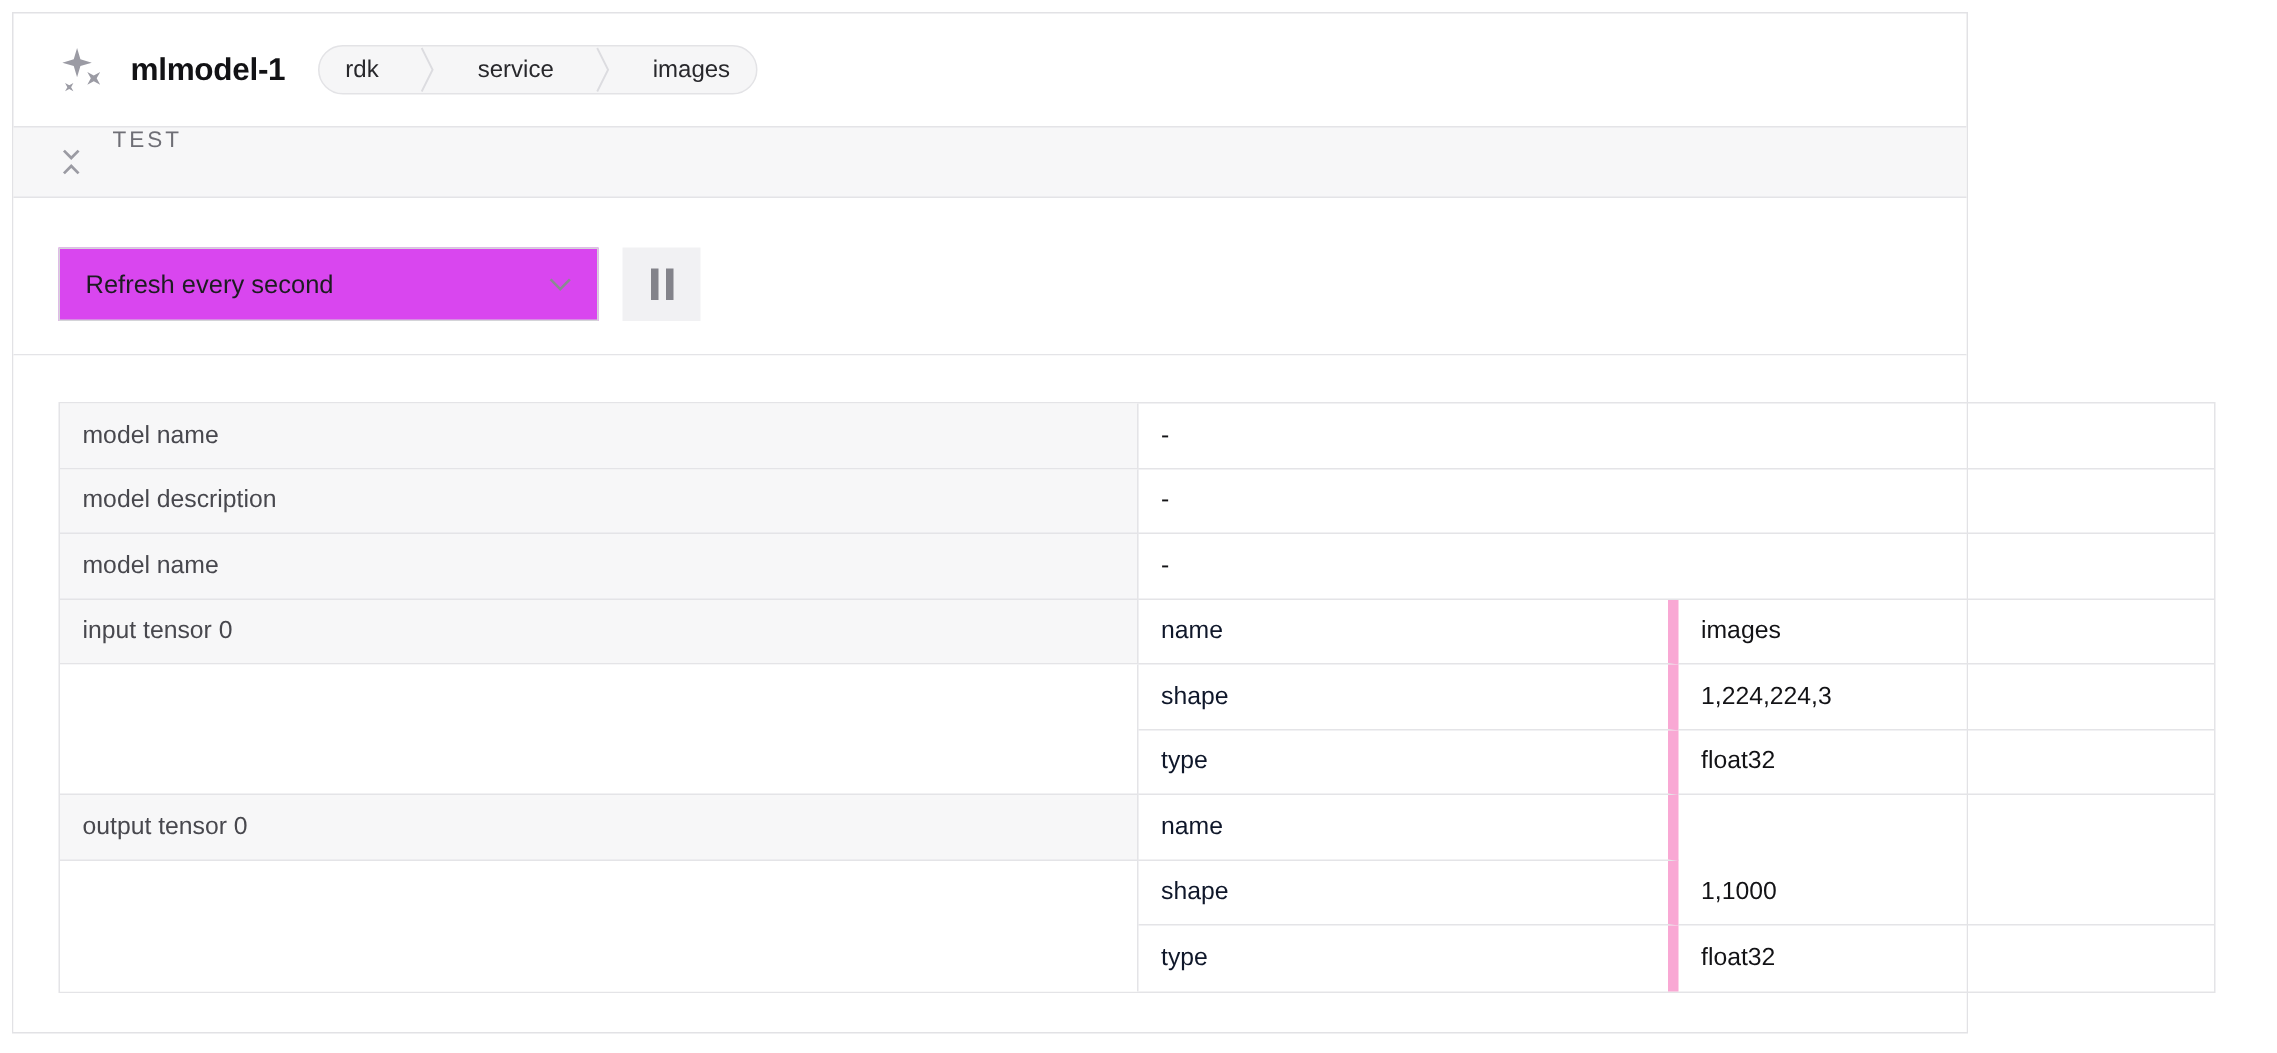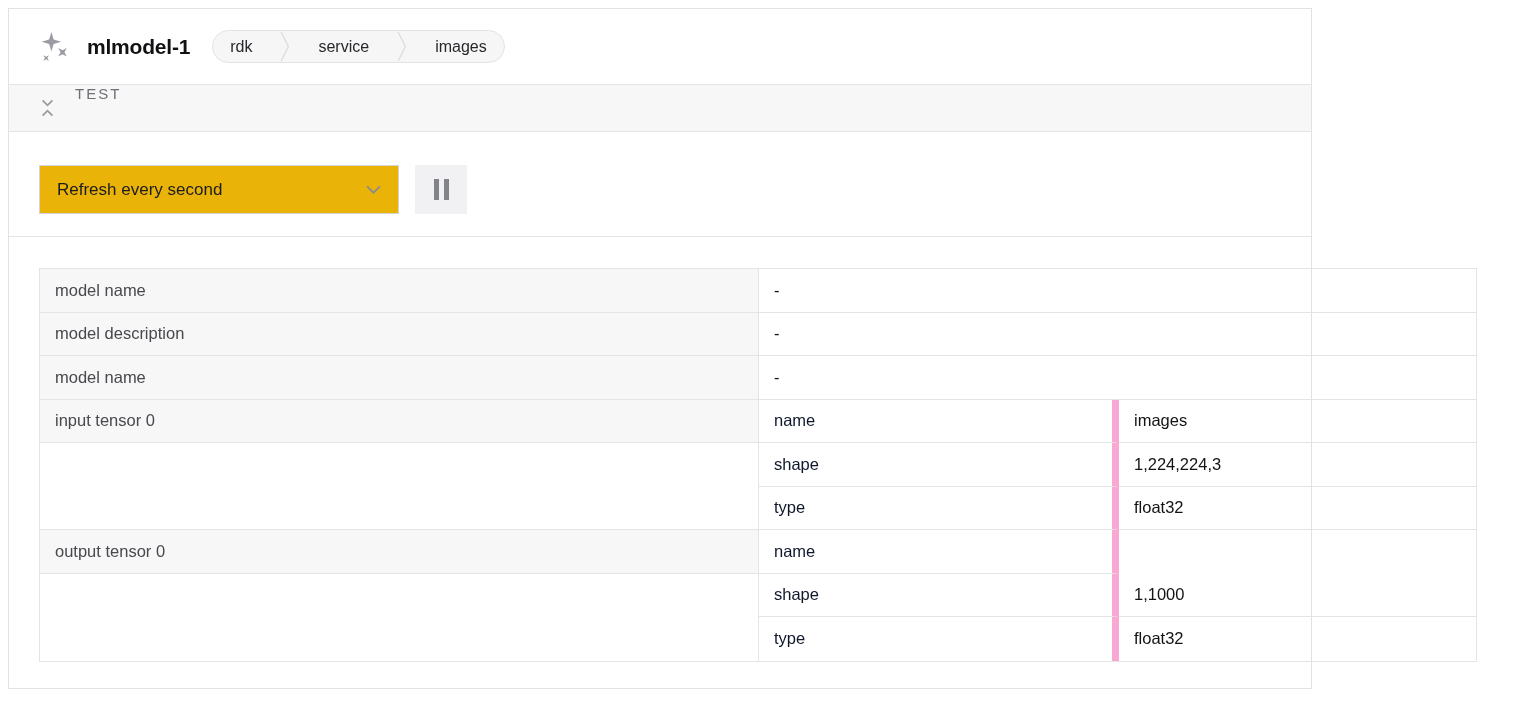--- a/index.html
+++ b/index.html
@@ -79,21 +79,21 @@
     display: flex;
     align-items: flex-start;
     padding: 33px 0 0 30px;
     border-bottom: 1px solid #e4e4e7;
     background: #ffffff;
   }
   .select {
     width: 360px;
     height: 49px;
     border: 1px solid #d4d4d8;
-    background: #eab308;
+    background: #d946ef;
     display: flex;
     align-items: center;
     justify-content: space-between;
     padding: 0 17px;
     cursor: pointer;
   }
   .select-value { font-size: 17px; color: #1c1c20; }
   .pause-btn {
     margin-left: 16px;
     width: 52px;

